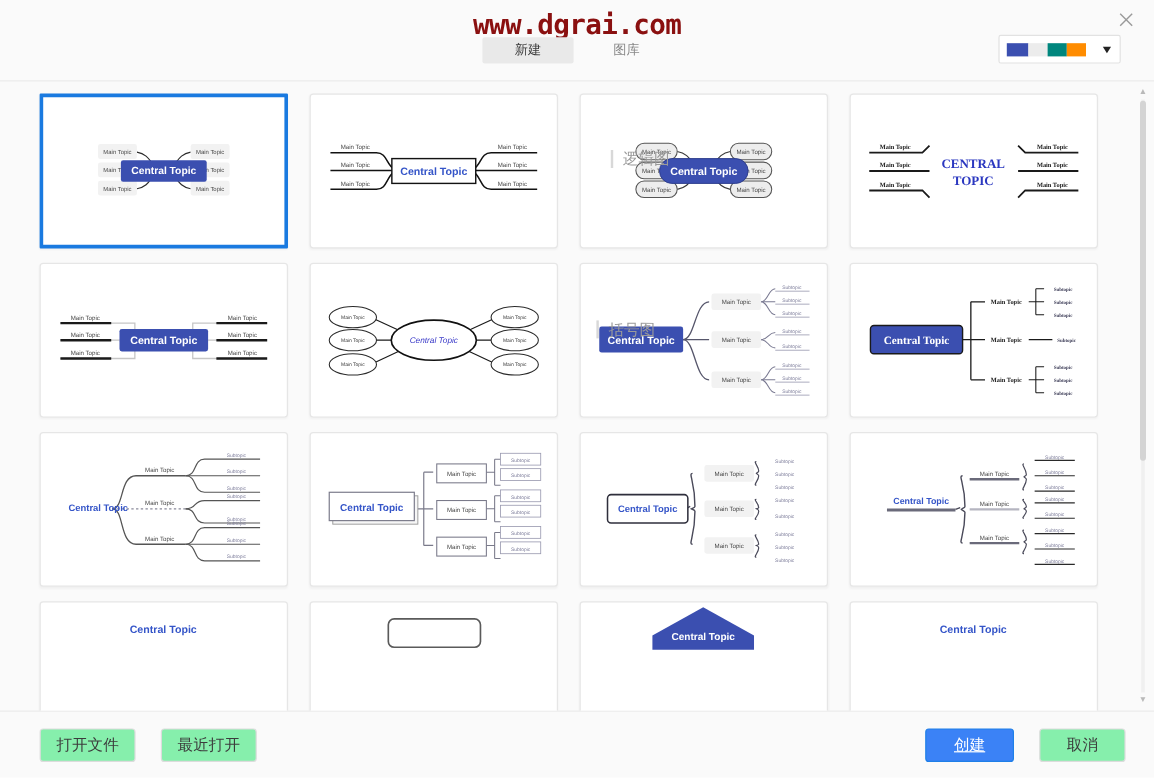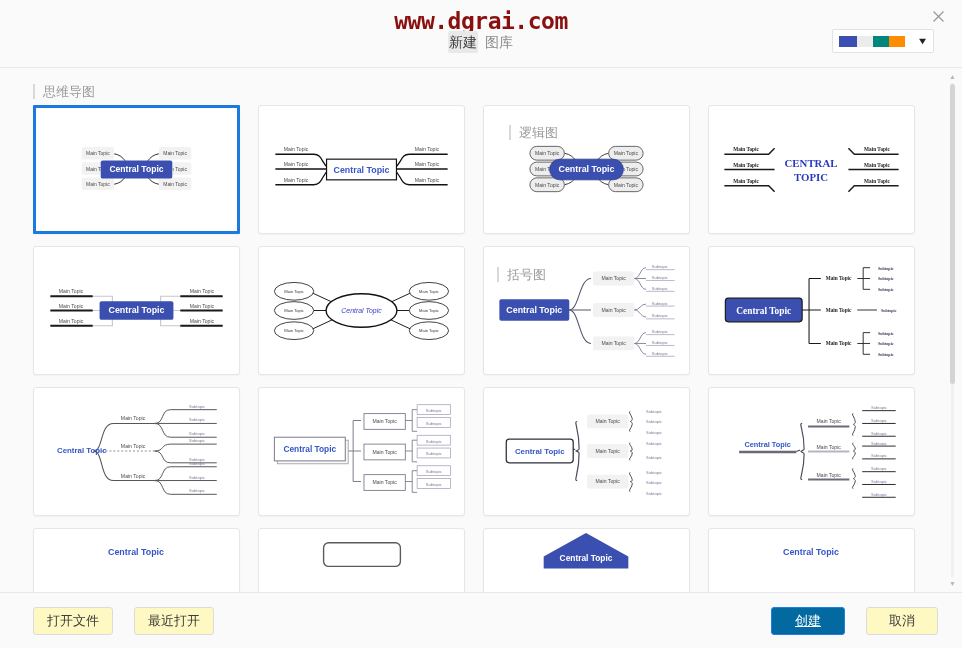--- a/index.html
+++ b/index.html
@@ -40,23 +40,23 @@
     user-select: none;
   }
   .tabs {
     position: absolute;
     left: 0; right: 0; top: 31px;
     display: flex;
     justify-content: center;
     gap: 6px;
   }
   .tab {
-    font-size: 14px;
+    font-size: 11px;
     color: #8a8a8a;
-    padding: 3px 1px;
+    padding: 3px 27px;
     border-radius: 2px;
     cursor: pointer;
     line-height: 16px;
   }
   .tab.active {
     color: #3a3a3a;
     background: #e9e9e9;
   }
   .close-btn {
     position: absolute;
@@ -179,32 +179,32 @@
     display: flex;
     align-items: center;
     padding: 0 24px 0 33px;
   }
   .btn {
     height: 28px;
     min-width: 72px;
     padding: 0 13px;
     font-size: 13px;
     border: 1px solid #dcdcdc;
-    background: #fef9c3;
+    background: #86efac;
     color: #3c3c3c;
     border-radius: 3px;
     cursor: pointer;
     display: inline-flex;
     align-items: center;
     justify-content: center;
     font-family: "Liberation Sans", "DejaVu Sans", sans-serif;
   }
   .btn + .btn { margin-left: 21px; }
   .btn.primary {
-    background: #0369a1;
+    background: #3b82f6;
     border-color: #1f7fe8;
     color: #ffffff;
     min-width: 74px;
     text-decoration: underline;
   }
   .spacer { flex: 1; }
 
   
   .t-main   { font-family: "Liberation Sans","DejaVu Sans",sans-serif; font-size:5.2px; fill:#4a4a4a; }
   .t-main-s { font-family: "Liberation Serif","DejaVu Serif",serif; font-size:5.4px; fill:#232323; font-weight:bold;}
@@ -243,21 +243,20 @@
         <div class="sw s3" style="background:#00867d"></div>
         <div class="sw s4" style="background:#ff8c00"></div>
       </div>
       <span class="chev">▼</span>
     </div>
   </div>
 
   <div class="body">
     <div class="scroll-area">
 
-      <div class="section-title">思维导图</div>
 
       <div class="grid">
 
         <div class="card selected">
           <svg viewBox="0 0 207 129">
             <path d="M80,48 C92,50 92,60 100,64" fill="none" stroke="#2b2b2b" stroke-width="1"></path>
             <path d="M80,64 L100,64" fill="none" stroke="#2b2b2b" stroke-width="1"></path>
             <path d="M80,80 C92,78 92,68 100,64" fill="none" stroke="#2b2b2b" stroke-width="1"></path>
             <path d="M127,48 C115,50 115,60 107,64" fill="none" stroke="#2b2b2b" stroke-width="1"></path>
             <path d="M127,64 L107,64" fill="none" stroke="#2b2b2b" stroke-width="1"></path>

